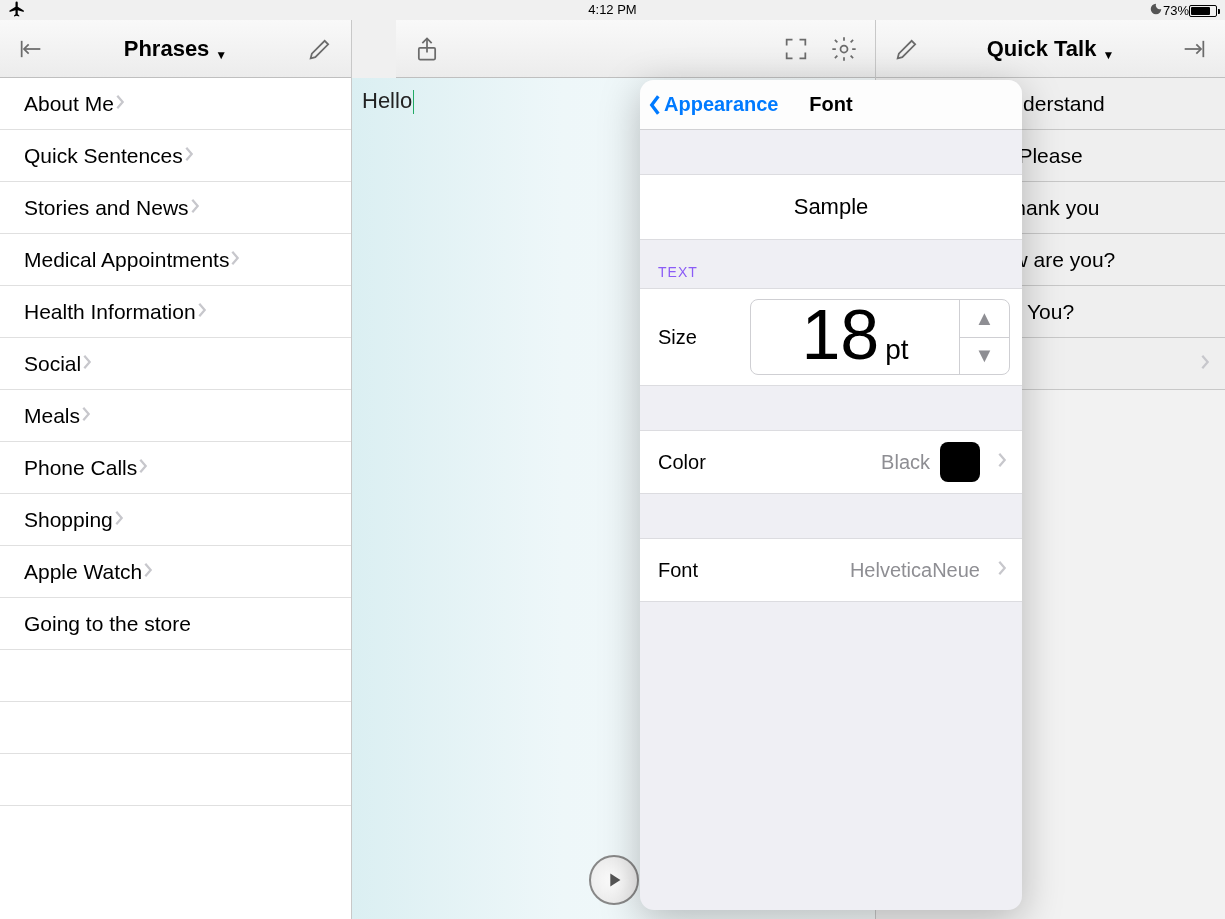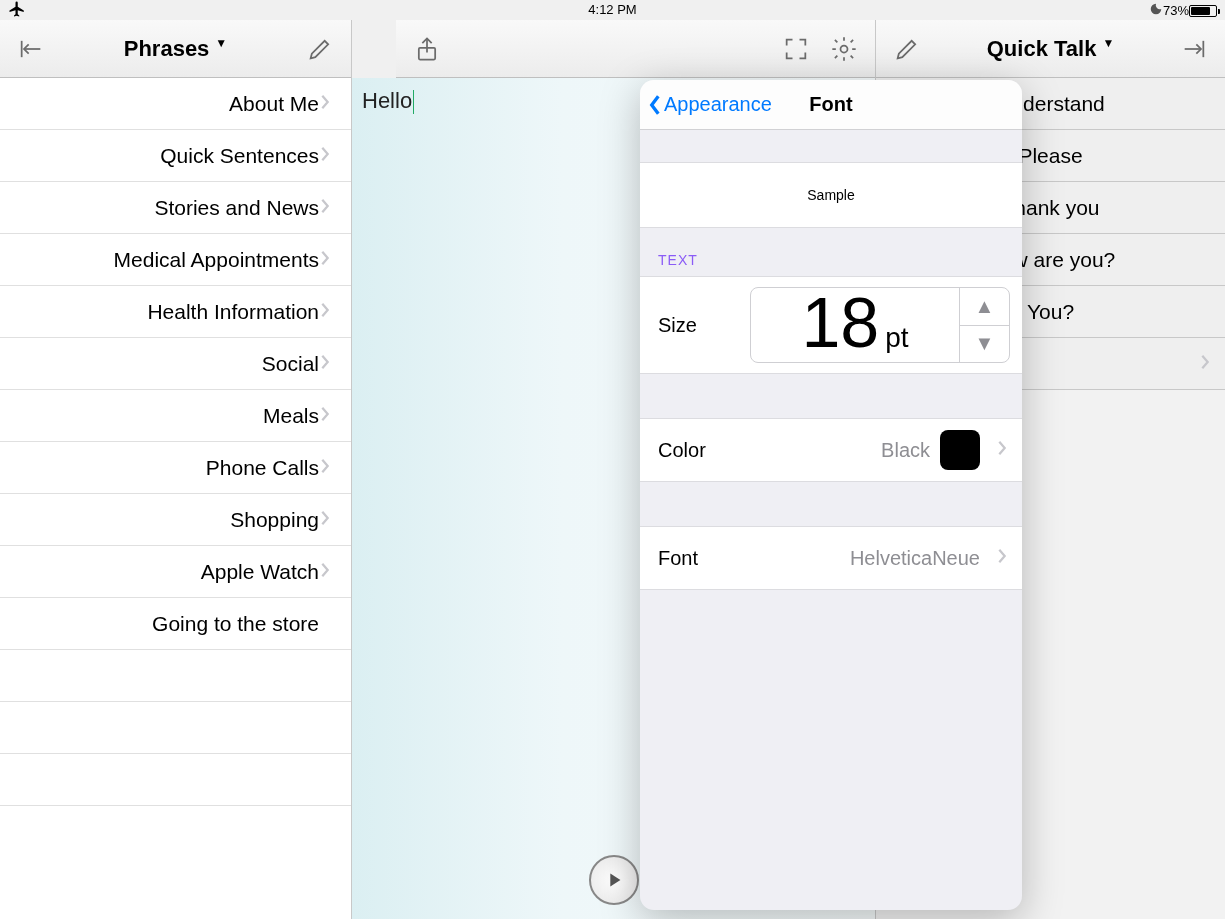--- a/index.html
+++ b/index.html
@@ -16,29 +16,29 @@
   .battery-fill { position:absolute; left:1px; top:1px; bottom:1px; width:73%; background:#000; border-radius:1px;}
 
   
   .col-left { position:absolute; top:20px; left:0; width:352px; bottom:0; background:#fff; border-right:1px solid #c8c8c8; }
   .col-mid  { position:absolute; top:20px; left:352px; width:523px; bottom:0;padding-left:44px; }
   .col-right{ position:absolute; top:20px; left:875px; right:0; bottom:0; background:#f2f2f2; border-left:1px solid #c8c8c8; }
 
   
   .toolbar { height:58px; background: linear-gradient(#f9f9f9, #ececec); border-bottom:1px solid #bfbfbf; display:flex; align-items:center; justify-content:space-between; padding:0 14px; }
   .toolbar.mid { background: linear-gradient(#f9f9f9, #ececec); }
-  .toolbar-title { font-size:22px; font-weight:600; display:flex; align-items:flex-start; gap:6px; justify-content:center; flex:1; }
+  .toolbar-title { font-size:22px; font-weight:600; display:flex; align-items:flex-end; gap:6px; justify-content:center; flex:1; }
   .toolbar-title .caret { font-size:12px; }
   .tb-btn { width:34px; height:34px; display:flex; align-items:center; justify-content:center; color:#6b6b6b; }
   .tb-group { display:flex; gap:14px; align-items:center; }
   .icon-svg { width:28px; height:28px; stroke:#6b6b6b; fill:none; stroke-width:1.5; }
 
   
   .lst { }
-  .lst-row { height:52px; display:flex; align-items:center; justify-content:flex-end; padding:0 20px 0 24px; border-bottom:1px solid #e0e0e0; font-size:21px; color:#000; background:#fff; }
+  .lst-row { height:52px; display:flex; align-items:center; justify-content:flex-start; padding:0 20px 0 24px; border-bottom:1px solid #e0e0e0; font-size:21px; color:#000; background:#fff; }
   .lst-row .chev { color:#c7c7cc; }
   .lst-row.nochev .chev { visibility:hidden; }
   .lst-row.empty { background:#fff; }
   .lst-row.empty span:first-child { visibility:hidden; }
 
   
   .mid-body { position:absolute; top:58px; left:0; right:0; bottom:0; background: linear-gradient(to right, #dbeff2 0%, #eef7f9 40%, #f4f9fa 100%); }
   .mid-text { padding:10px 10px; font-size:22px; color:#222; }
   .mid-text .cursor { display:inline-block; width:1px; height:24px; background:#2a6; vertical-align:middle; margin-left:1px;}
   .play-btn { position:absolute; left:50%; transform:translateX(-50%); bottom:14px; width:50px; height:50px; border-radius:50%; border:2px solid #888; background: radial-gradient(#fff,#e6e6e6); display:flex; align-items:center; justify-content:center; }
@@ -46,24 +46,24 @@
 
   
   .rlist .rrow { height:52px; display:flex; align-items:center; justify-content:center; border-bottom:1px solid #c8c8c8; font-size:21px; color:#000; background:#efefef; position:relative;}
   .rlist .rrow.with-chev { justify-content:flex-start; padding-left:14px; }
   .rlist .rrow .rchev { position:absolute; right:14px; color:#8e8e93; }
 
   
   .popover { position:absolute; top:80px; left:640px; width:382px; height:830px; background:#efeff4; border-radius:14px; box-shadow: 0 10px 40px rgba(0,0,0,.25); overflow:hidden; z-index:100;}
   .popover::before { content:""; position:absolute; top:-9px; left:188px; width:18px; height:18px; background:#fff; transform:rotate(45deg); border-top-left-radius:2px; box-shadow:-2px -2px 4px rgba(0,0,0,.06);}
   .pop-nav { height:50px; background:#fdfdfd; border-bottom:1px solid #d1d1d4; display:flex; align-items:center; position:relative;}
-  .pop-back { color:#007aff; font-size:20px; display:flex; align-items:center; gap:2px; padding-left:8px;}
+  .pop-back { color:#007aff; font-size:20px; display:flex; align-items:center; gap:2px; padding-left:8px;font-weight:bold;}
   .pop-title { position:absolute; left:50%; transform:translateX(-50%); font-size:20px; font-weight:600;}
   .pop-cell { background:#fff; border-top:1px solid #dcdce0; border-bottom:1px solid #dcdce0; height:64px; display:flex; align-items:center; padding:0 18px; font-size:20px; position:relative;}
-  .pop-cell.sample { justify-content:center; font-size:14px; height:66px; margin-top:32px;}
+  .pop-cell.sample { justify-content:center; font-size:22px; height:66px; margin-top:44px;}
   .pop-header { font-size:14px; color:#8b5cf6; letter-spacing:1px; padding:24px 18px 8px; text-transform:uppercase;}
   .pop-cell.size { height:98px; }
   .size-box { position:absolute; right:12px; top:10px; bottom:10px; width:260px; border:1px solid #cfcfd3; border-radius:8px; display:flex;}
   .size-val { flex:1; display:flex; align-items:baseline; justify-content:center; }
   .size-val .num { font-size:70px; font-weight:400; line-height:1;}
   .size-val .unit { font-size:28px; margin-left:6px; color:#000;}
   .stepper { width:50px; border-left:1px solid #cfcfd3; display:flex; flex-direction:column;}
   .stepper div { flex:1; display:flex; align-items:center; justify-content:center; color:#8e8e93;}
   .stepper div:first-child { border-bottom:1px solid #cfcfd3;}
   .pop-gap { height:44px; }

